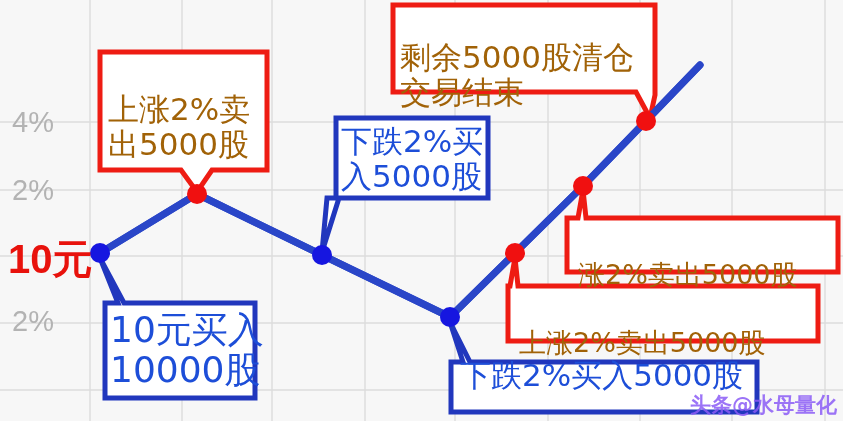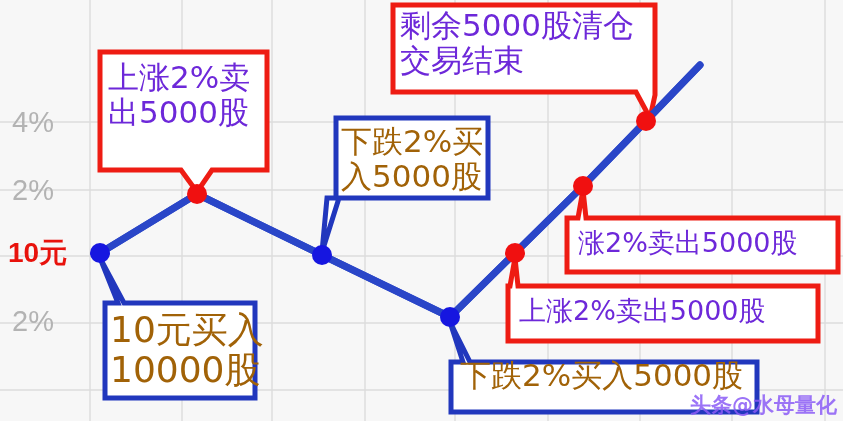--- a/index.html
+++ b/index.html
@@ -31,32 +31,32 @@
     font-size: 29px;
     font-weight: 400;
     letter-spacing: 0px;
     line-height: 1;
     white-space: nowrap;
     font-family: "Liberation Sans", "DejaVu Sans", sans-serif;
   }
   .axis-label.highlight {
     color: #e8120c;
     font-weight: bold;
-    font-size: 28px;
+    font-size: 40px;
   }
   .callout-text {
     position: absolute;
     white-space: pre;
     line-height: 1.12;
     font-weight: 500;
     font-family: "DejaVu Sans", "Liberation Sans", sans-serif;
     pointer-events: none;
   }
-  .callout-text.red { color: #6d28d9; }
-  .callout-text.blue { color: #a16207; }
+  .callout-text.red { color: #a16207; margin-top: 32px; }
+  .callout-text.blue { color: #1d4ed8; }
   #watermark {
     position: absolute;
     right: 6px;
     bottom: 2px;
     color: #8b5cf6;
     font-size: 21px;
     font-weight: 600;
     opacity: 0.85;
     white-space: nowrap;
     font-family: "DejaVu Sans", "Liberation Sans", sans-serif;

